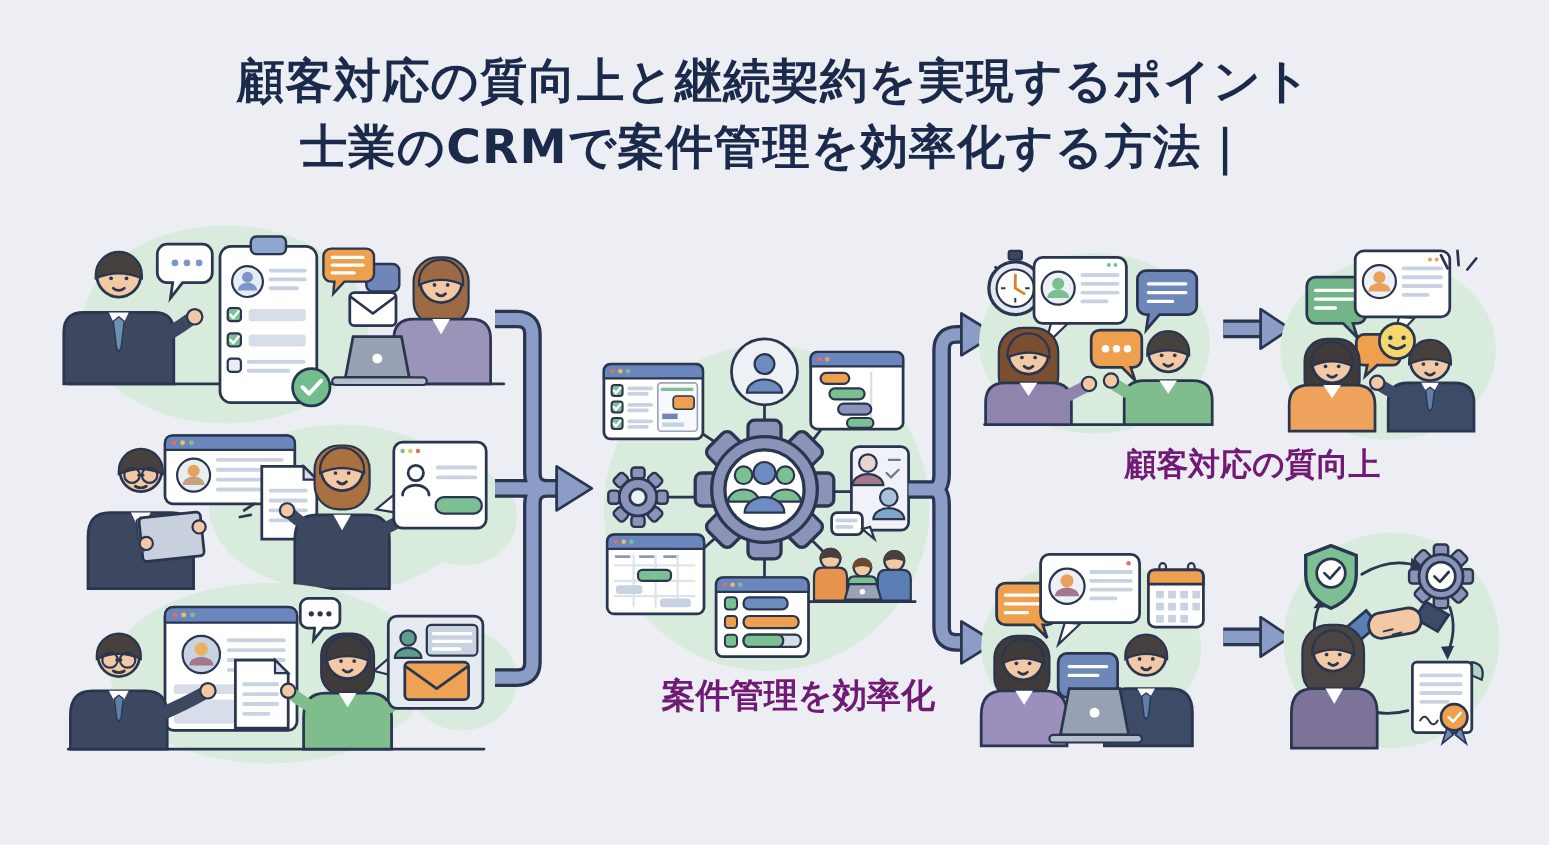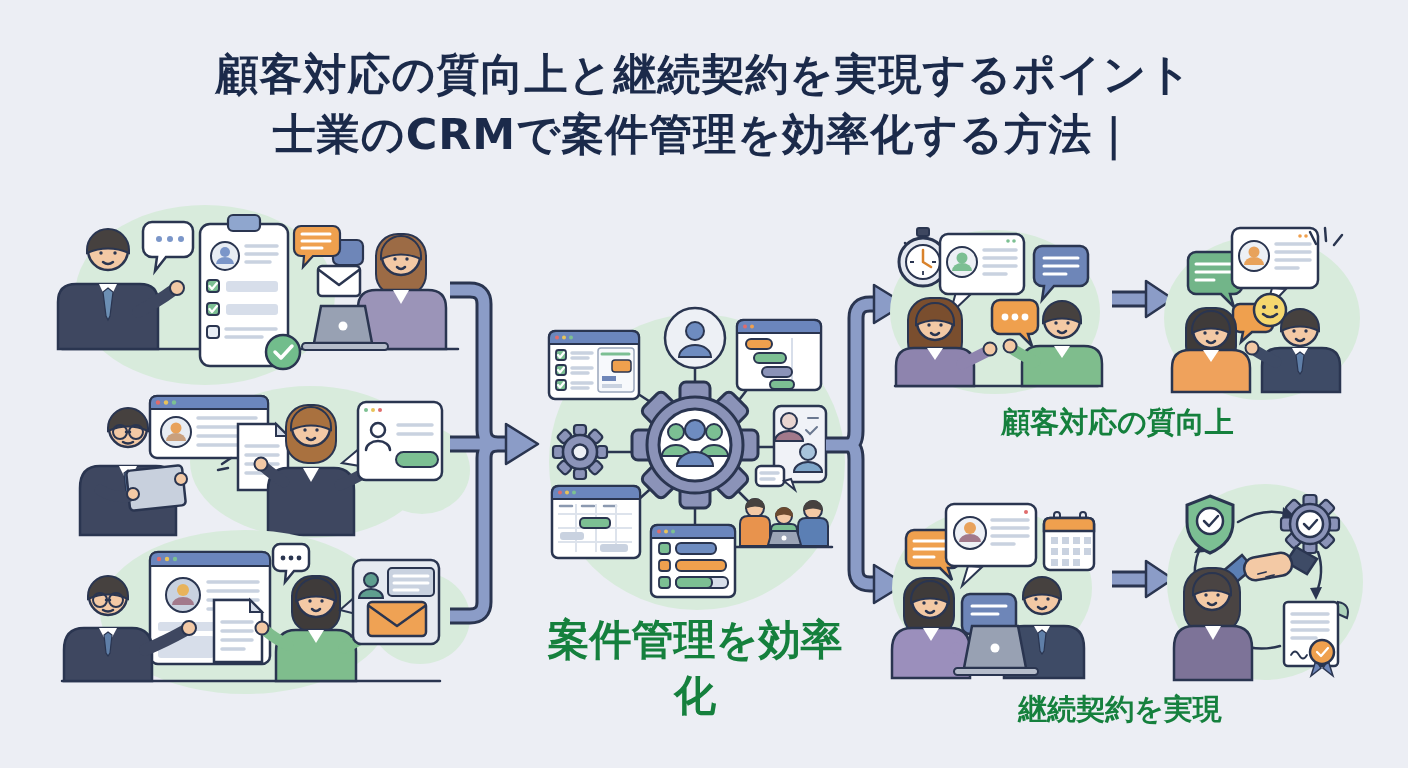--- a/index.html
+++ b/index.html
@@ -1,22 +1,22 @@
 <!DOCTYPE html>
 <html><head>
 <meta charset="utf-8">
 <style>
   html,body{margin:0;padding:0;background:#ECEEF4;}
   .canvas{position:relative;width:1408px;height:768px;background:#ECEEF4;overflow:hidden;
           font-family:"DejaVu Sans","Liberation Sans",sans-serif;}
   .title{position:absolute;left:0;right:0;top:44px;text-align:center;color:#1B2A4A;
          font-weight:800;font-size:43px;line-height:60px;letter-spacing:1px;}
   .art{position:absolute;left:0;top:0;}
-  .lbl{position:absolute;text-align:center;color:#15803d;font-weight:800;}
-  .lbl-center{left:540px;top:612px;width:310px;font-size:42px;}
+  .lbl{position:absolute;text-align:right;color:#701a75;font-weight:800;}
+  .lbl-center{left:540px;top:612px;width:310px;font-size:31px;}
   .lbl-quality{left:980px;top:403px;width:275px;font-size:29px;}
   .lbl-renewal{left:985px;top:690px;width:270px;font-size:29px;}
   
   .card{fill:#FFFFFF;stroke:#2A3550;stroke-width:2.5;}
   .ln{stroke:#2A3550;stroke-width:2.5;fill:none;stroke-linecap:round;stroke-linejoin:round;}
   .gl{stroke:#C9D2E0;stroke-width:3.5;fill:none;stroke-linecap:round;}
   .wl{stroke:#FFFFFF;stroke-width:3;fill:none;stroke-linecap:round;}
   .arrN{stroke:#2A3550;stroke-width:17;fill:none;stroke-linejoin:round;stroke-linecap:butt;}
   .arrF{stroke:#8B9CC7;stroke-width:11;fill:none;stroke-linejoin:round;stroke-linecap:butt;}
   .ah{fill:#8B9CC7;stroke:#2A3550;stroke-width:2.5;stroke-linejoin:round;}
@@ -701,14 +701,13 @@
         <path d="M1193,592 A19,19 0 0 1 1231,592 L1231,595 Q1212,586 1193,595 Z" fill="#4A4443" stroke="#2A3550" stroke-width="2"></path>
         <circle cx="1206" cy="595" r="1.7" fill="#2A3550"></circle>
           <circle cx="1218" cy="595" r="1.7" fill="#2A3550"></circle>
         <path d="M1208,603 Q1212,607 1216,603" class="ln" stroke-width="2"></path>
       </g>
     </g>
   </svg>
 
   <div class="lbl lbl-center">案件管理を効率化</div>
   <div class="lbl lbl-quality">顧客対応の質向上</div>
-  <div class="lbl lbl-renewal">継続契約を実現</div>
 </div>
 
 </body></html>

